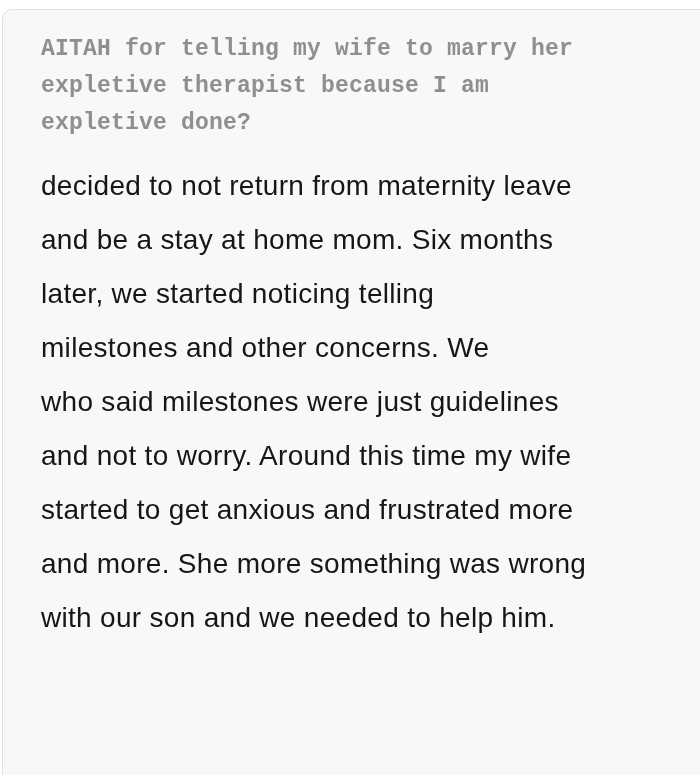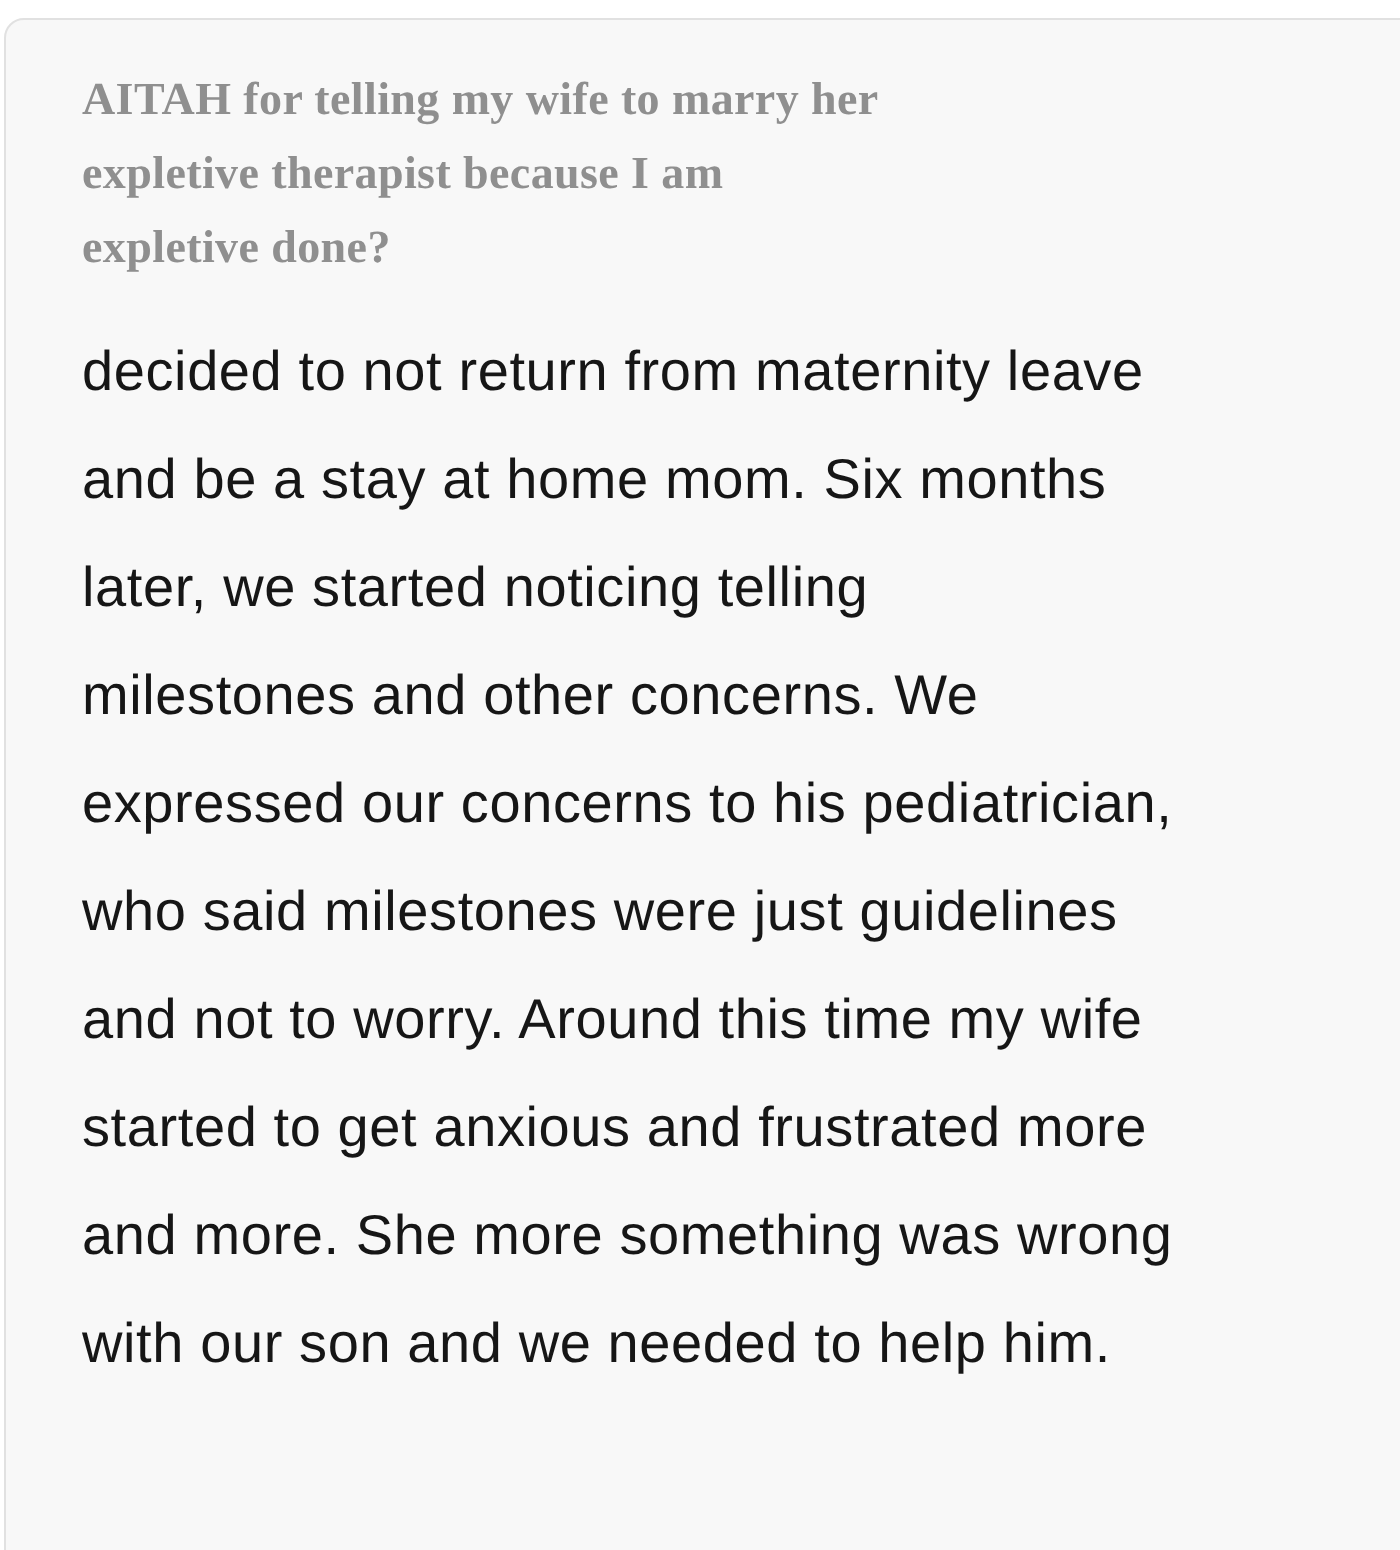--- a/index.html
+++ b/index.html
@@ -20,21 +20,21 @@
     height: 800px;  
     box-sizing: border-box;
     background: var(--card-bg, #f8f8f8);
     border: 1px solid var(--card-border, #e1e1e1);
     border-radius: 10px;
   }
   .post-content {
     padding: 21px 30px 0 38px;
   }
   .post-title {
-    font-family: Liberation Serif, serif;
+    font-family: Liberation Mono, monospace;
     font-weight: bold;
     font-size: 23px;
     line-height: 37px;
     color: var(--title-color, #8f8f8f);
     letter-spacing: 0.2px;
   }
   .post-body {
     margin-top: 17px;
     font-family: "Liberation Sans", sans-serif;
     font-size: 28px;
@@ -56,21 +56,20 @@
         <div class="line">AITAH for telling my wife to marry her</div>
         <div class="line">expletive therapist because I am</div>
         <div class="line">expletive done?</div>
       </div>
 
     <div class="post-body" style="--body-color: #161616;">
         <div class="line">decided to not return from maternity leave</div>
         <div class="line">and be a stay at home mom. Six months</div>
         <div class="line">later, we started noticing telling</div>
         <div class="line">milestones and other concerns. We</div>
-        <div class="line">expressed our concerns to his pediatrician,</div>
         <div class="line">who said milestones were just guidelines</div>
         <div class="line">and not to worry. Around this time my wife</div>
         <div class="line">started to get anxious and frustrated more</div>
         <div class="line">and more. She more something was wrong</div>
         <div class="line">with our son and we needed to help him.</div>
       </div>
 
   </div>
 </div>
 

